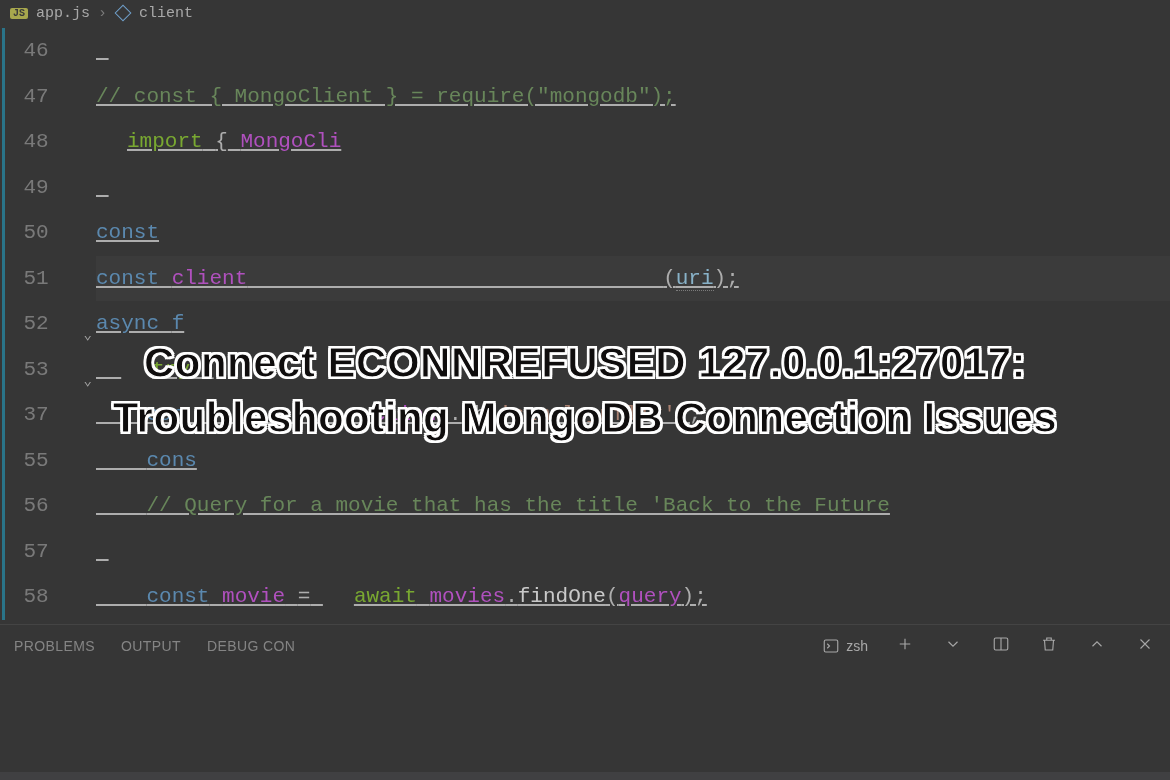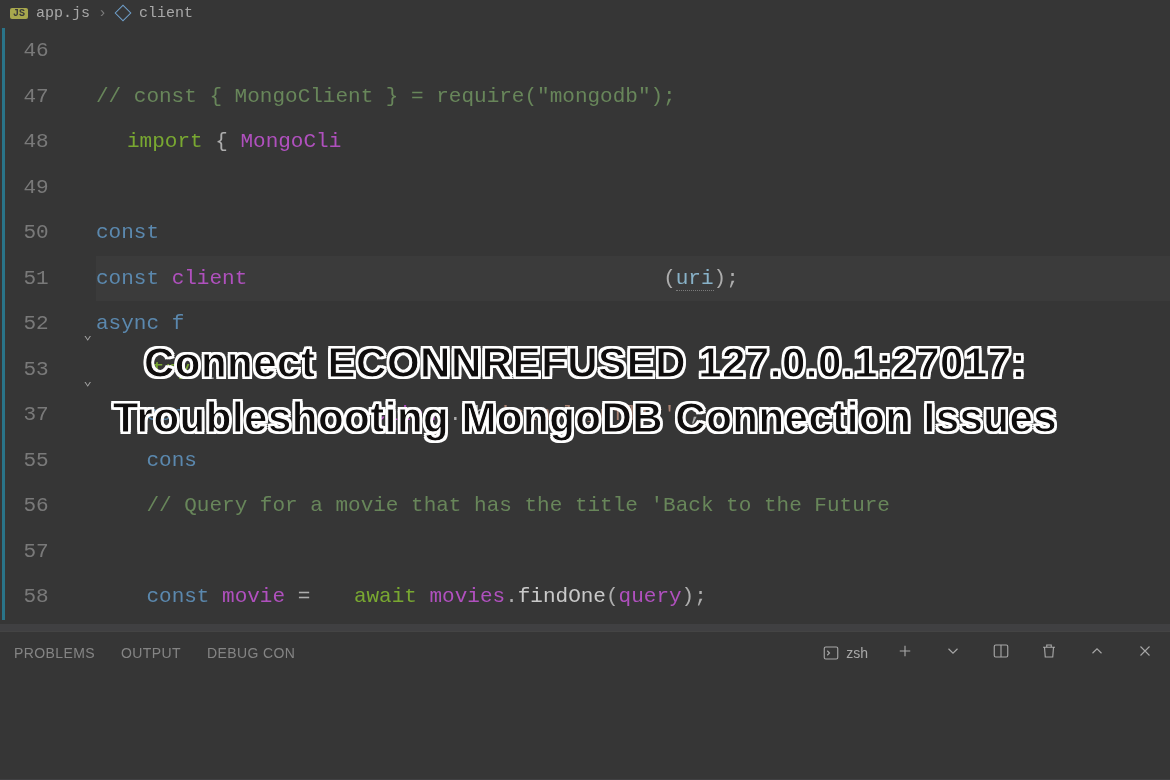--- a/index.html
+++ b/index.html
@@ -74,36 +74,35 @@
 }
 .code {
   flex: 1;
   font-size: 21px;
   line-height: 45.5px;
   padding-top: 2px;
   white-space: pre;
   color: #d4d4d4;
   position: relative;
 }
-.code .line { height: 45.5px; }
+.code .line { height: 45.5px; text-decoration: underline; }
 .code .hl-line { background: rgba(255,255,255,0.04); }
 .comment { color: #6a9955; }
 .keyword { color: #84cc16; margin-left: 31px; }
 .keyword2 { color: #569cd6; }
 .ident { color: #d946ef; }
 .func { color: #ffffff; }
 .string { color: #ce9178; margin-top: 48px; }
 .punct { color: #d4d4d4; }
 .param { color: #9cdcfe; border-bottom: 1px dotted #888; }
 
 .panel {
   height: 148px;
   background: #1e1e1e;
   border-top: 1px solid #333;
-  margin-top: 7px;
 }
 .panel-tabs {
   display: flex;
   align-items: center;
   height: 42px;
   padding: 0 14px;
   font-size: 14px;
   color: #969696;
   gap: 26px;
   font-family: -apple-system, 'Segoe UI', sans-serif;

